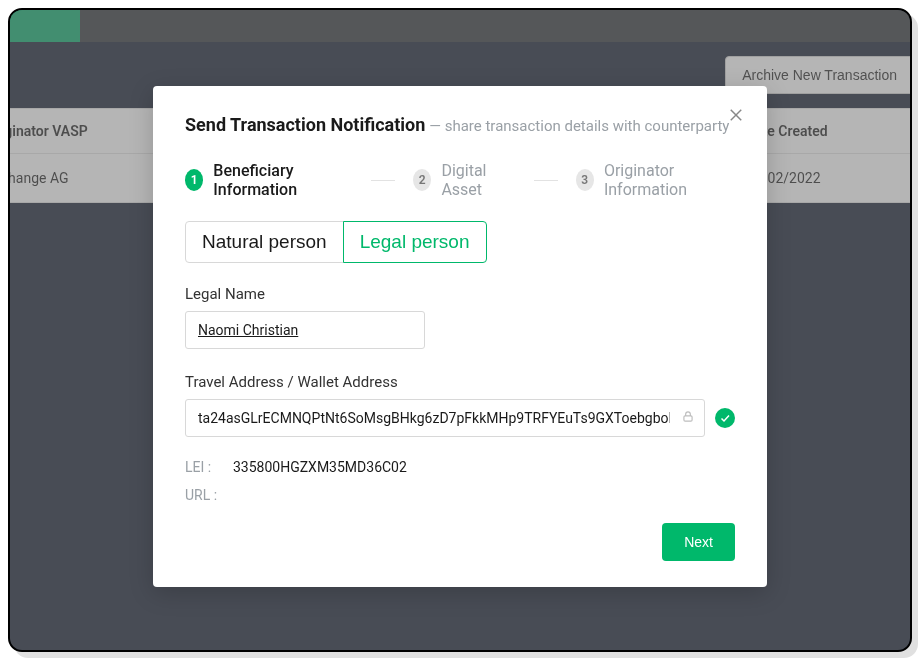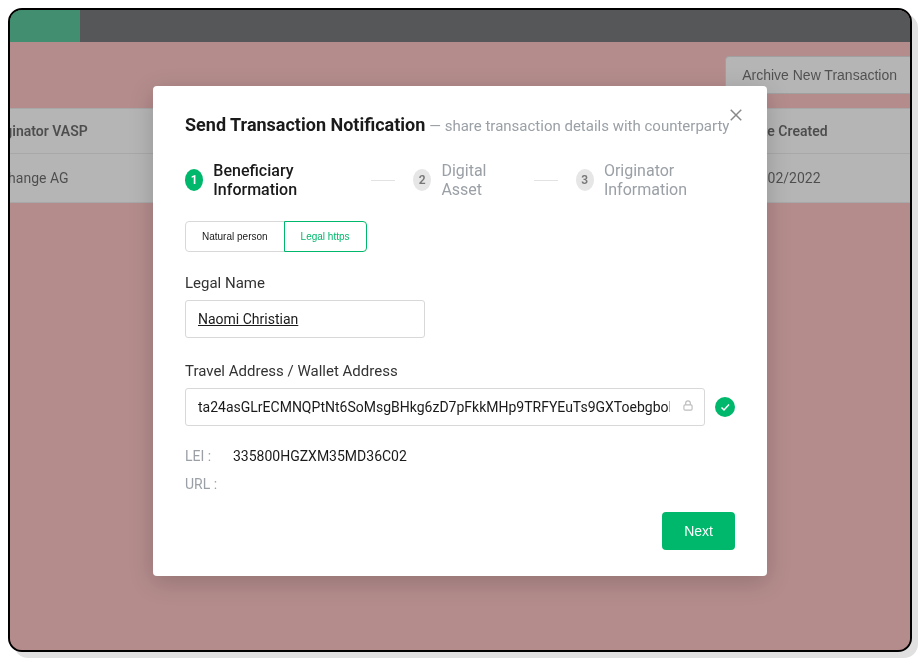--- a/index.html
+++ b/index.html
@@ -10,21 +10,21 @@
       height: 660px;
       overflow: hidden;
       position: relative;
     }
     .app-frame {
       position: absolute;
       top: 8px; left: 8px; right: 8px; bottom: 8px;
       border: 2px solid #000;
       border-radius: 14px;
       overflow: hidden;
-      background: #fca5a5;
+      background: #0f172a;
       box-shadow: 6px 6px 0 rgba(0,0,0,0.12);
     }
     .topbar {
       height: 32px;
       background: #2a2f33;
       display: flex;
     }
     .topbar-accent {
       width: 70px;
       background: #00a866;
@@ -138,21 +138,21 @@
       min-width: 24px;
     }
 
     .seg {
       display: inline-flex;
       border-radius: 4px;
       margin-bottom: 22px;
     }
     .seg-btn {
       padding: 9px 16px;
-      font-size: 10px;
+      font-size: 19px;
       background: #fff;
       border: 1px solid #d8d8d8;
       cursor: pointer;
       color: #1a1a1a;
     }
     .seg-btn:first-child { border-radius: 4px 0 0 4px; }
     .seg-btn:last-child { border-radius: 0 4px 4px 0; margin-left: -1px; }
     .seg-btn.active { border-color: #00b86b; color: #00b86b; position: relative; z-index: 1; }
 
     .field-label {
@@ -285,21 +285,21 @@
         </div>
         <div class="step-sep"></div>
         <div class="step">
           <div class="step-num">3</div>
           <div class="step-label">Originator Information</div>
         </div>
       </div>
 
       <div class="seg">
         <button class="seg-btn">Natural person</button>
-        <button class="seg-btn active">Legal https</button>
+        <button class="seg-btn active">Legal person</button>
       </div>
 
       <div class="field-label">Legal Name</div>
       <input class="text-input" type="text" value="Naomi Christian" style="">
 
       <div class="addr-wrap">
         <div class="field-label">Travel Address / Wallet Address</div>
         <div class="addr-row">
           <div class="addr-input-wrap">
             <input class="addr-input" type="text" value="ta24asGLrECMNQPtNt6SoMsgBHkg6zD7pFkkMHp9TRFYEuTs9GXToebgboLF7tfNiXKBhDS" style="">

